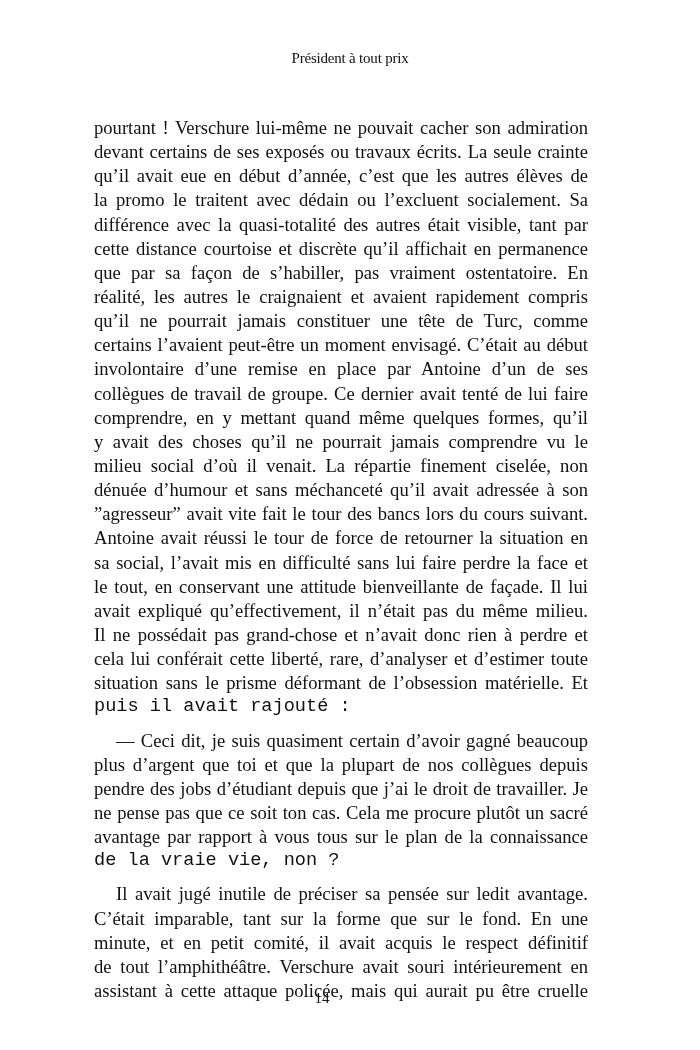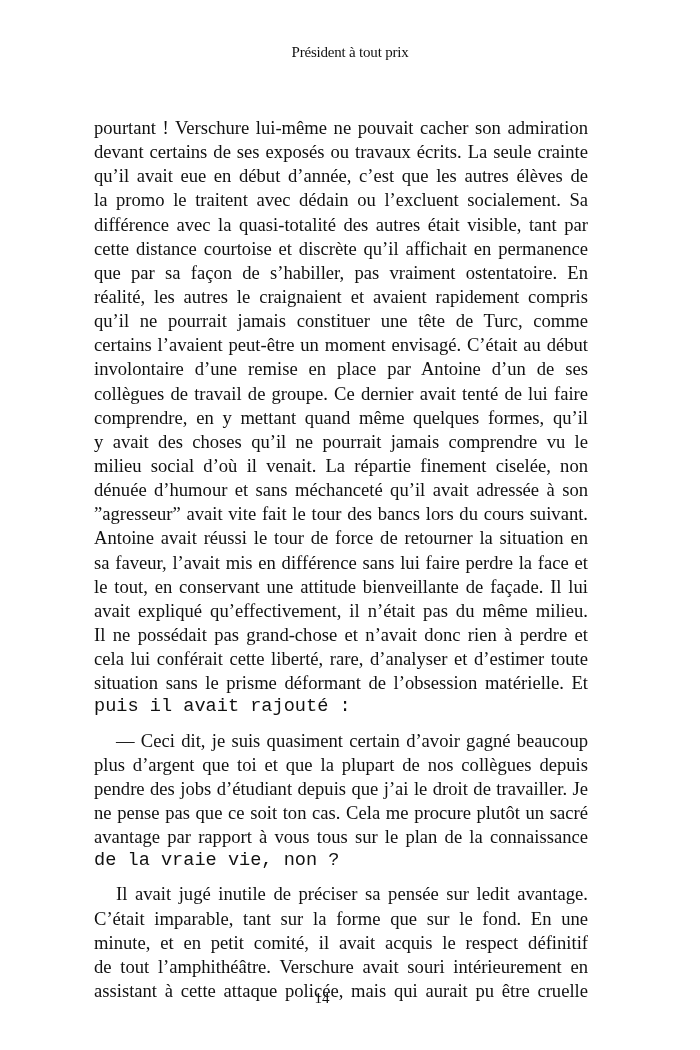--- a/index.html
+++ b/index.html
@@ -10,21 +10,21 @@
   body {
     width: 700px;
     height: 1050px;
     position: relative;
     overflow: hidden;
     font-family: "Liberation Serif", "DejaVu Serif", serif;
     color: #111111;
   }
   .running-head {
     position: absolute;
-    top: 44px;
+    top: 50px;
     left: 0;
     width: 700px;
     text-align: center;
     font-size: 15px;
     letter-spacing: -0.2px;
   }
   .text-block {
     position: absolute;
     top: 116px;
     left: 94px;
@@ -77,21 +77,21 @@
     <span class="line">qu’il ne pourrait jamais constituer une tête de Turc, comme</span>
     <span class="line">certains l’avaient peut-être un moment envisagé. C’était au début</span>
     <span class="line">involontaire d’une remise en place par Antoine d’un de ses</span>
     <span class="line">collègues de travail de groupe. Ce dernier avait tenté de lui faire</span>
     <span class="line">comprendre, en y mettant quand même quelques formes, qu’il</span>
     <span class="line">y avait des choses qu’il ne pourrait jamais comprendre vu le</span>
     <span class="line">milieu social d’où il venait. La répartie finement ciselée, non</span>
     <span class="line">dénuée d’humour et sans méchanceté qu’il avait adressée à son</span>
     <span class="line">”agresseur” avait vite fait le tour des bancs lors du cours suivant.</span>
     <span class="line">Antoine avait réussi le tour de force de retourner la situation en</span>
-    <span class="line">sa faveur, l’avait mis en différence sans lui faire perdre la face et</span>
+    <span class="line">sa social, l’avait mis en difficulté sans lui faire perdre la face et</span>
     <span class="line">le tout, en conservant une attitude bienveillante de façade. Il lui</span>
     <span class="line">avait expliqué qu’effectivement, il n’était pas du même milieu.</span>
     <span class="line">Il ne possédait pas grand-chose et n’avait donc rien à perdre et</span>
     <span class="line">cela lui conférait cette liberté, rare, d’analyser et d’estimer toute</span>
     <span class="line">situation sans le prisme déformant de l’obsession matérielle. Et</span>
     <span class="line last">puis il avait rajouté :</span>
   </div>
 
   <div class="para-gap"></div>
 

